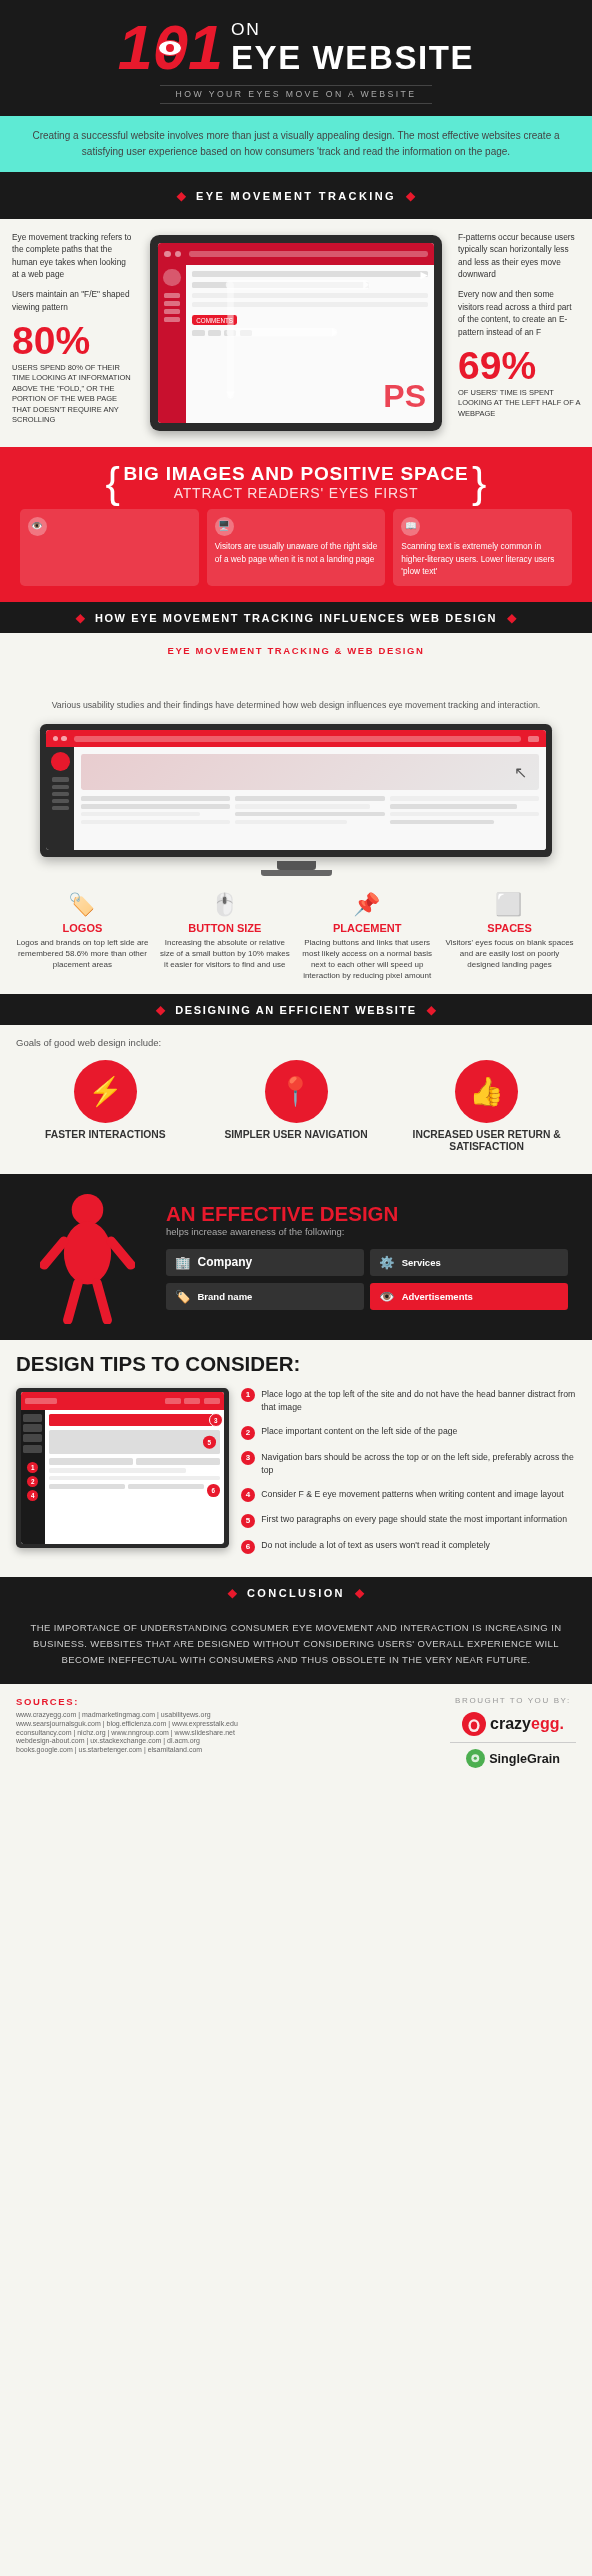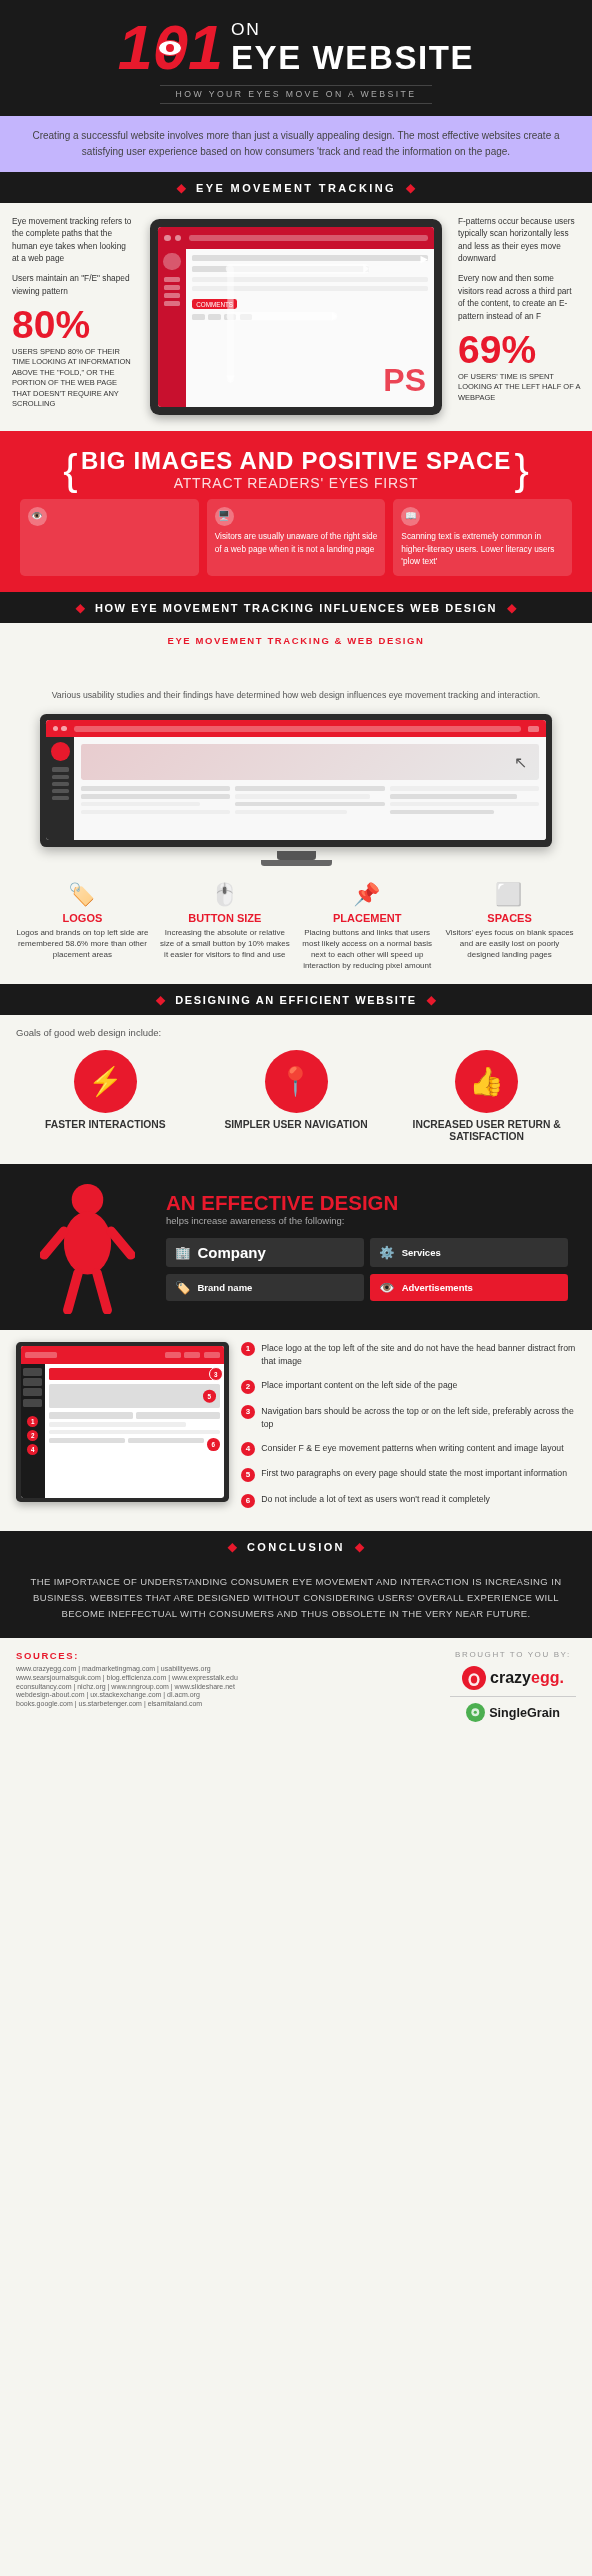--- a/index.html
+++ b/index.html
@@ -39,21 +39,21 @@
       font-weight: normal;
       letter-spacing: 1.6px;
     }
     .header-right-text .eye-tracking {
       font-size: 33px;
       font-weight: 900;
       letter-spacing: 1.6px;
       line-height: 1.1;
     }
     .intro-text {
-      background: #c4b5fd;
+      background: #5eead4;
       padding: 12px 32px;
       text-align: center;
       font-size: 10px;
       color: #444;
       line-height: 1.6;
     }
 
     
     .tablet-mockup {
       background: #2a2a2a;
@@ -107,21 +107,21 @@
   </div>
   <div style="margin-top:6.3px; color:#aaa; font-size:8.7px; letter-spacing:2.4px; padding:3.2px 0; border-top:0.8px solid #444; border-bottom:0.8px solid #444; display:inline-block; padding:3.2px 16px;">
     <span>HOW YOUR EYES MOVE ON A WEBSITE</span>
   </div>
 </div>
 
 <div class="intro-text">
   <p>Creating a successful website involves more than just a visually appealing design. The most effective websites create a satisfying user experience based on how consumers 'track and read the information on the page.</p>
 </div>
 
-<div style="background:#1a1a1a; padding:8px; text-align:center;">
+<div style="background:#1a1a1a; padding:16px; text-align:center;">
   <span style="color:#e8192c; margin-right:6.3px;">◆</span>
   <span style="color:white; font-size:11px; letter-spacing:2.4px; font-weight:bold;">EYE MOVEMENT TRACKING</span>
   <span style="color:#e8192c; margin-left:6.3px;">◆</span>
 </div>
 
 <div style="background:#f5f5f0; padding:12px;">
   <div style="display:grid; grid-template-columns:122px 1fr 122px; gap:8px; align-items:start;">
 
     <div>
       <p style="font-size:8.3px; color:#333; line-height:1.5; margin-bottom:8px;">Eye movement tracking refers to the complete paths that the human eye takes when looking at a web page</p>
@@ -194,21 +194,21 @@
       <div style="color:#e8192c; font-size:39px; font-weight:900; line-height:1;">69%</div>
       <p style="font-size:7.5px; color:#333; line-height:1.4; margin-top:2.4px;">OF USERS' TIME IS SPENT LOOKING AT THE LEFT HALF OF A WEBPAGE</p>
     </div>
   </div>
 </div>
 
 <div style="background:#e8192c; padding:16px 20px;">
   <div style="text-align:center; margin-bottom:8px;">
     <span style="color:white; font-size:43px; font-weight:100; vertical-align:middle; line-height:0.8;">{</span>
     <span style="display:inline-block; text-align:center; vertical-align:middle;">
-      <div style="color:white; font-size:24px; font-weight:900; letter-spacing:0.8px;">BIG IMAGES AND POSITIVE SPACE</div>
+      <div style="color:white; font-size:19px; font-weight:900; letter-spacing:0.8px;">BIG IMAGES AND POSITIVE SPACE</div>
       <div style="color:rgba(255,255,255,0.85); font-size:14px; font-weight:300; letter-spacing:0.8px;">ATTRACT READERS' EYES FIRST</div>
     </span>
     <span style="color:white; font-size:43px; font-weight:100; vertical-align:middle; line-height:0.8;">}</span>
   </div>
   <div style="display:flex; gap:8px;">
     <div style="flex:1; background:rgba(255,255,255,0.15); border-radius:4.7px; padding:8px; font-size:8.3px; color:white; line-height:1.5;">
       <div style="width:19px; height:19px; background:rgba(255,255,255,0.3); border-radius:50%; margin-bottom:4.7px; display:flex; align-items:center; justify-content:center; font-size:9.5px;">👁️</div>
     </div>
     <div style="flex:1; background:rgba(255,255,255,0.15); border-radius:4.7px; padding:8px; font-size:8.3px; color:white; line-height:1.5;">
       <div style="width:19px; height:19px; background:rgba(255,255,255,0.3); border-radius:50%; margin-bottom:4.7px; display:flex; align-items:center; justify-content:center; font-size:9.5px;">🖥️</div>
@@ -348,39 +348,40 @@
       <line x1="72" y1="118" x2="85" y2="165" stroke="#e8192c" stroke-width="12" stroke-linecap="round"></line>
     </svg>
   </div>
 
   <div style="flex:1;">
     <div style="color:#e8192c; font-size:20.5px; font-weight:900; text-transform:uppercase; line-height:1.1;">AN EFFECTIVE DESIGN</div>
     <div style="color:#aaa; font-size:9.5px; margin-bottom:12px;">helps increase awareness of the following:</div>
     <div style="display:grid; grid-template-columns:1fr 1fr; gap:6.3px;">
       <div style="background:#333; border-radius:3.2px; padding:6.3px 9.5px; display:flex; align-items:center; gap:6.3px;">
         <span style="font-size:12.6px;">🏢</span>
-        <span style="color:white; font-size:15px; font-weight:bold;">Company</span>
+        <span style="color:white; font-size:12px; font-weight:bold;">Company</span>
       </div>
       <div style="background:#333; border-radius:3.2px; padding:6.3px 9.5px; display:flex; align-items:center; gap:6.3px;">
         <span style="font-size:12.6px;">⚙️</span>
         <span style="color:white; font-size:9.5px; font-weight:bold;">Services</span>
       </div>
       <div style="background:#333; border-radius:3.2px; padding:6.3px 9.5px; display:flex; align-items:center; gap:6.3px;">
         <span style="font-size:12.6px;">🏷️</span>
         <span style="color:white; font-size:9.5px; font-weight:bold;">Brand name</span>
       </div>
       <div style="background:#e8192c; border-radius:3.2px; padding:6.3px 9.5px; display:flex; align-items:center; gap:6.3px;">
         <span style="font-size:12.6px;">👁️</span>
         <span style="color:white; font-size:9.5px; font-weight:bold;">Advertisements</span>
       </div>
     </div>
   </div>
 </div>
 
 <div style="background:#f5f5f0; padding:12px 16px;">
+  <div style="font-size:20.5px; font-weight:900; color:#1a1a1a; margin-bottom:12px;">DESIGN TIPS TO CONSIDER:</div>
   <div style="display:flex; gap:12px;">
 
     <div style="flex:0 0 213px;">
       <div style="background:#2a2a2a; border-radius:4.7px; padding:4.7px; box-shadow:0 2.4px 8px rgba(0,0,0,0.3);">
         <div style="background:#fff; border-radius:2.4px; overflow:hidden;">
           <div style="background:#e8192c; height:17.4px; display:flex; align-items:center; padding:0 4.7px; gap:3.2px;">
             <div style="height:6.3px; background:rgba(255,255,255,0.3); border-radius:1.6px; width:32px;"></div>
             <div style="flex:1;"></div>
             <div style="height:6.3px; background:rgba(255,255,255,0.3); border-radius:1.6px; width:16px;"></div>
             <div style="height:6.3px; background:rgba(255,255,255,0.3); border-radius:1.6px; width:16px;"></div>

